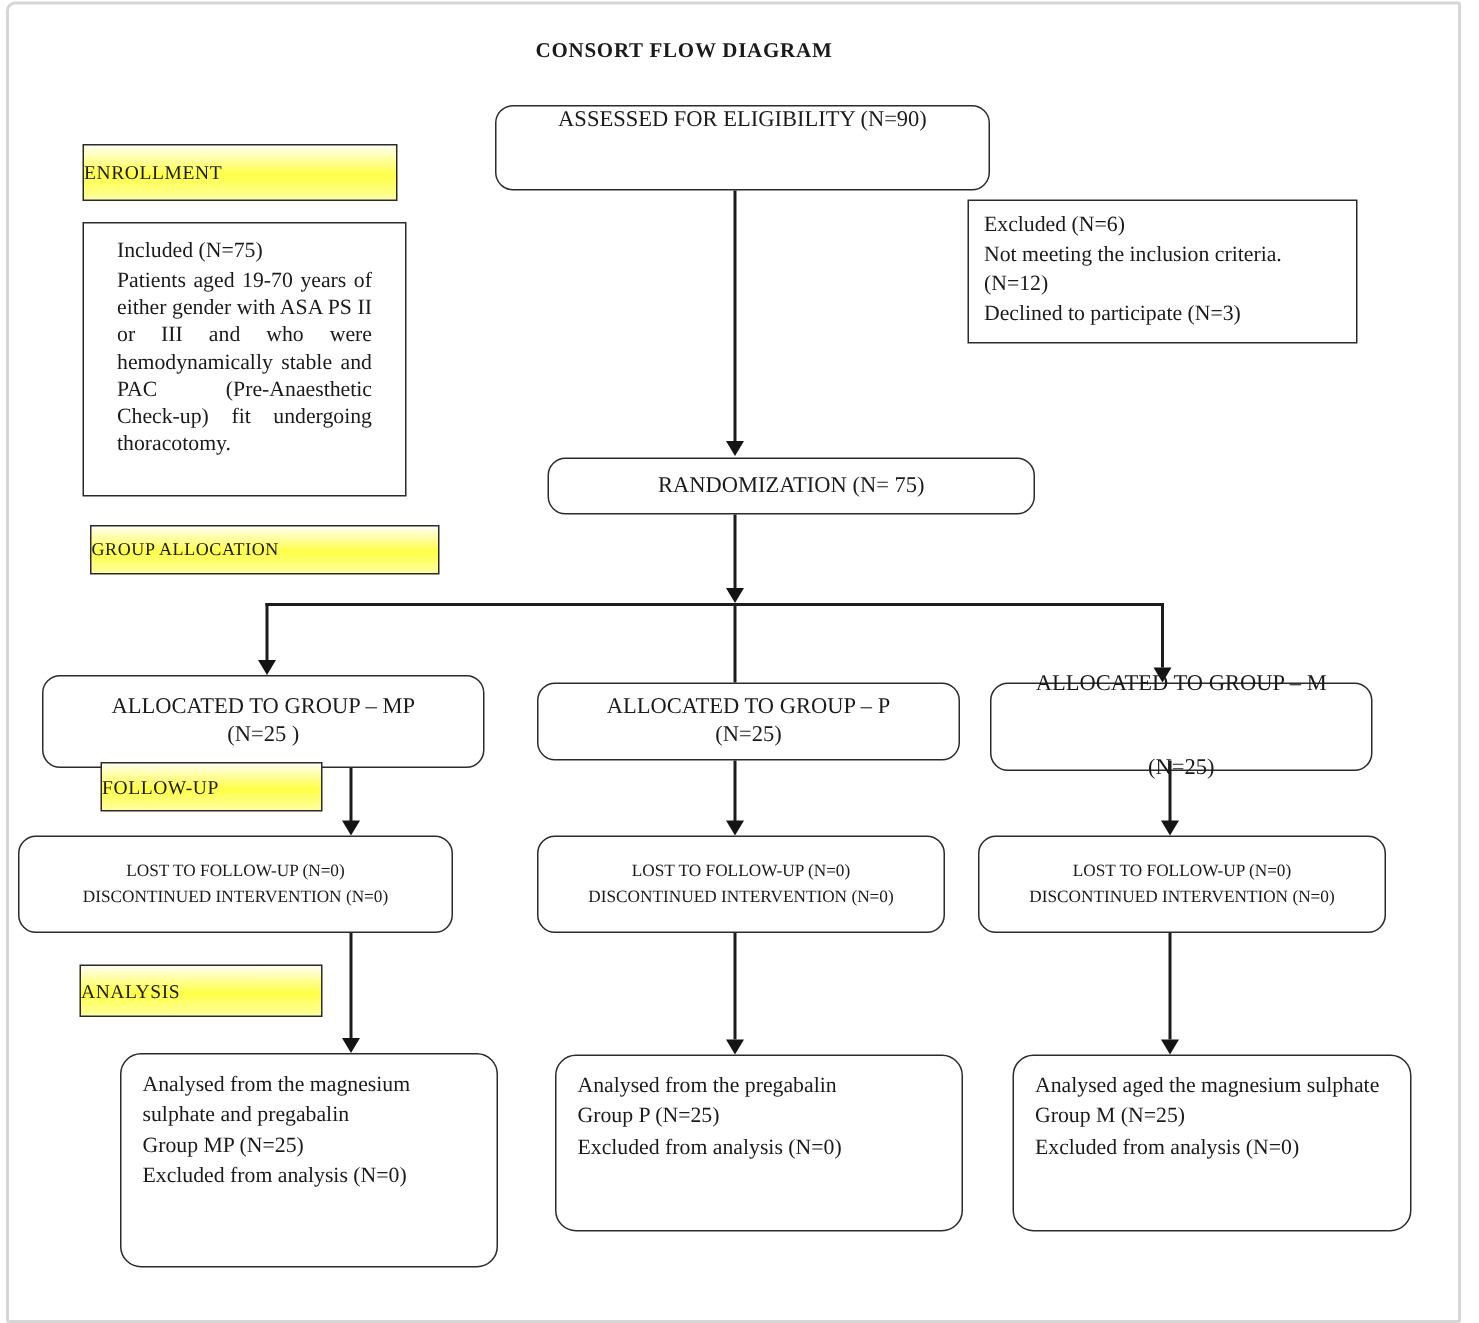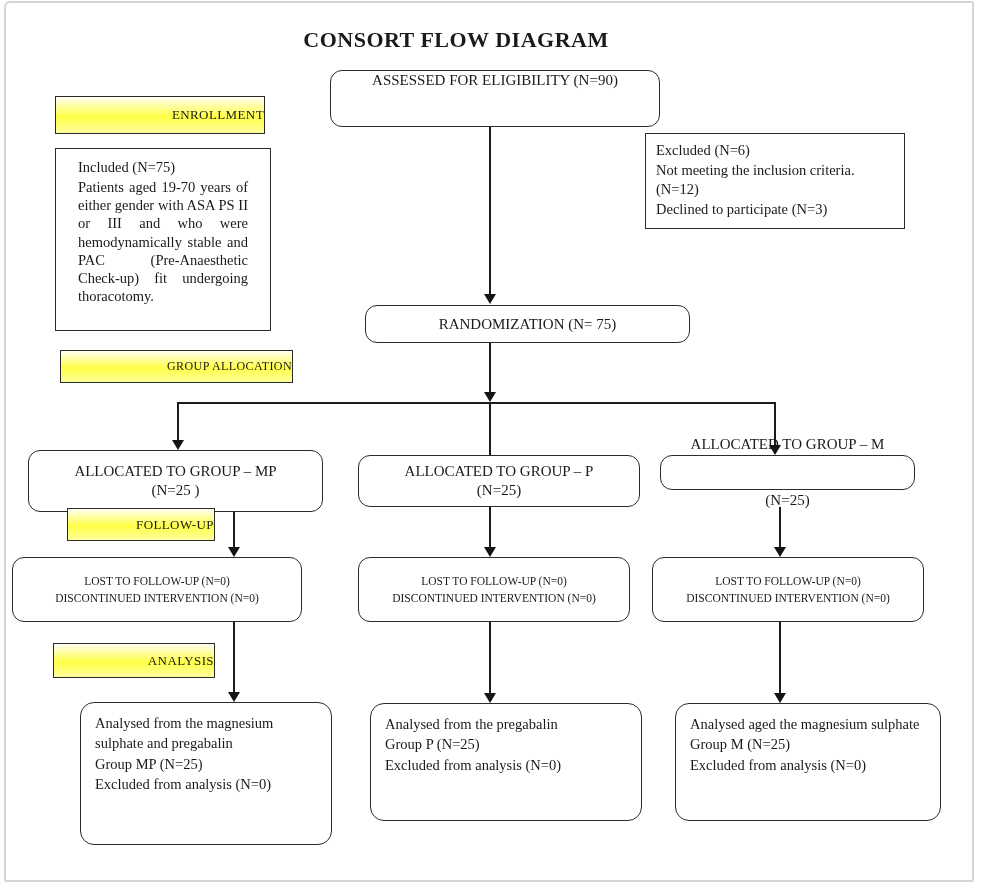--- a/index.html
+++ b/index.html
@@ -6,53 +6,53 @@
   .canvas{
     position:relative;width:986px;height:882px;background:#ffffff;overflow:hidden;
     font-family:"Liberation Serif","DejaVu Serif",serif;color:#1a1a1a;
   }
   .frame{
     position:absolute;left:4px;top:1px;width:966px;height:877px;
     border:2px solid #d6d6d6;border-radius:6px 2px 2px 2px;pointer-events:none;
   }
   .title{
     position:absolute;left:0;top:27px;width:912px;margin:0;
-    text-align:center;font-size:22px;font-weight:bold;letter-spacing:.5px;
+    text-align:center;font-size:14px;font-weight:bold;letter-spacing:.5px;
   }
   .box{
     position:absolute;background:#fff;border:1.6px solid #2b2b2b;
     box-sizing:border-box;font-size:15px;line-height:1.25;
   }
   .rounded{border-radius:12px;}
   .center{display:flex;flex-direction:column;align-items:center;justify-content:center;text-align:center;}
   .stage{
     position:absolute;box-sizing:border-box;border:1.4px solid #2b2b2b;
     background:linear-gradient(180deg,#fffef2 0%,#ffff46 55%,#ffff9e 100%);
-    display:flex;align-items:center;justify-content:flex-end;
+    display:flex;align-items:center;justify-content:flex-start;
     font-size:13px;letter-spacing:.4px;text-align:center;
   }
   .vline{position:absolute;width:2px;background:#1c1c1c;}
   .hline{position:absolute;height:2px;background:#1c1c1c;}
   .arrowhead{
     position:absolute;width:0;height:0;
     border-left:6px solid transparent;border-right:6px solid transparent;
     border-top:10px solid #141414;
   }
   
   #assessed{left:330px;top:70px;width:330px;height:57px;font-size:15px;text-align:center;}
   #enroll-label{left:55px;top:96px;width:210px;height:38px;}
   #included{left:55px;top:148px;width:216px;height:183px;border-radius:0;padding:9px 22px;font-size:14.5px;}
   #included .inc-body{text-align:justify;margin-top:2px;}
   #excluded{left:645px;top:133px;width:260px;height:96px;border-radius:0;padding:7px 10px;font-size:14.5px;line-height:1.35;}
   #randomization{left:365px;top:305px;width:325px;height:38px;font-size:15px;}
   #alloc-label{left:60px;top:350px;width:233px;height:33px;font-size:12px;}
   
   #alloc-0{left:28px;top:450px;width:295px;height:62px;font-size:15px;}
   #alloc-1{left:358px;top:455px;width:282px;height:52px;font-size:15px;}
-  #alloc-2{left:660px;top:455px;width:255px;height:35px;font-size:15px;gap:37px;}
+  #alloc-2{left:660px;top:455px;width:255px;height:59px;font-size:15px;gap:37px;}
   #followup-label{left:67px;top:508px;width:148px;height:33px;}
   
   .lostbox{font-size:11.5px;line-height:1.45;}
   #lost-0{left:12px;top:557px;width:290px;height:65px;}
   #lost-1{left:358px;top:557px;width:272px;height:65px;}
   #lost-2{left:652px;top:557px;width:272px;height:65px;}
   #analysis-label{left:53px;top:643px;width:162px;height:35px;}
   
   .analysed{border-radius:14px;padding:10px 14px;font-size:14.5px;line-height:1.4;margin-left:20px;}
   #analysed-0{left:60px;top:702px;width:252px;height:143px;}

